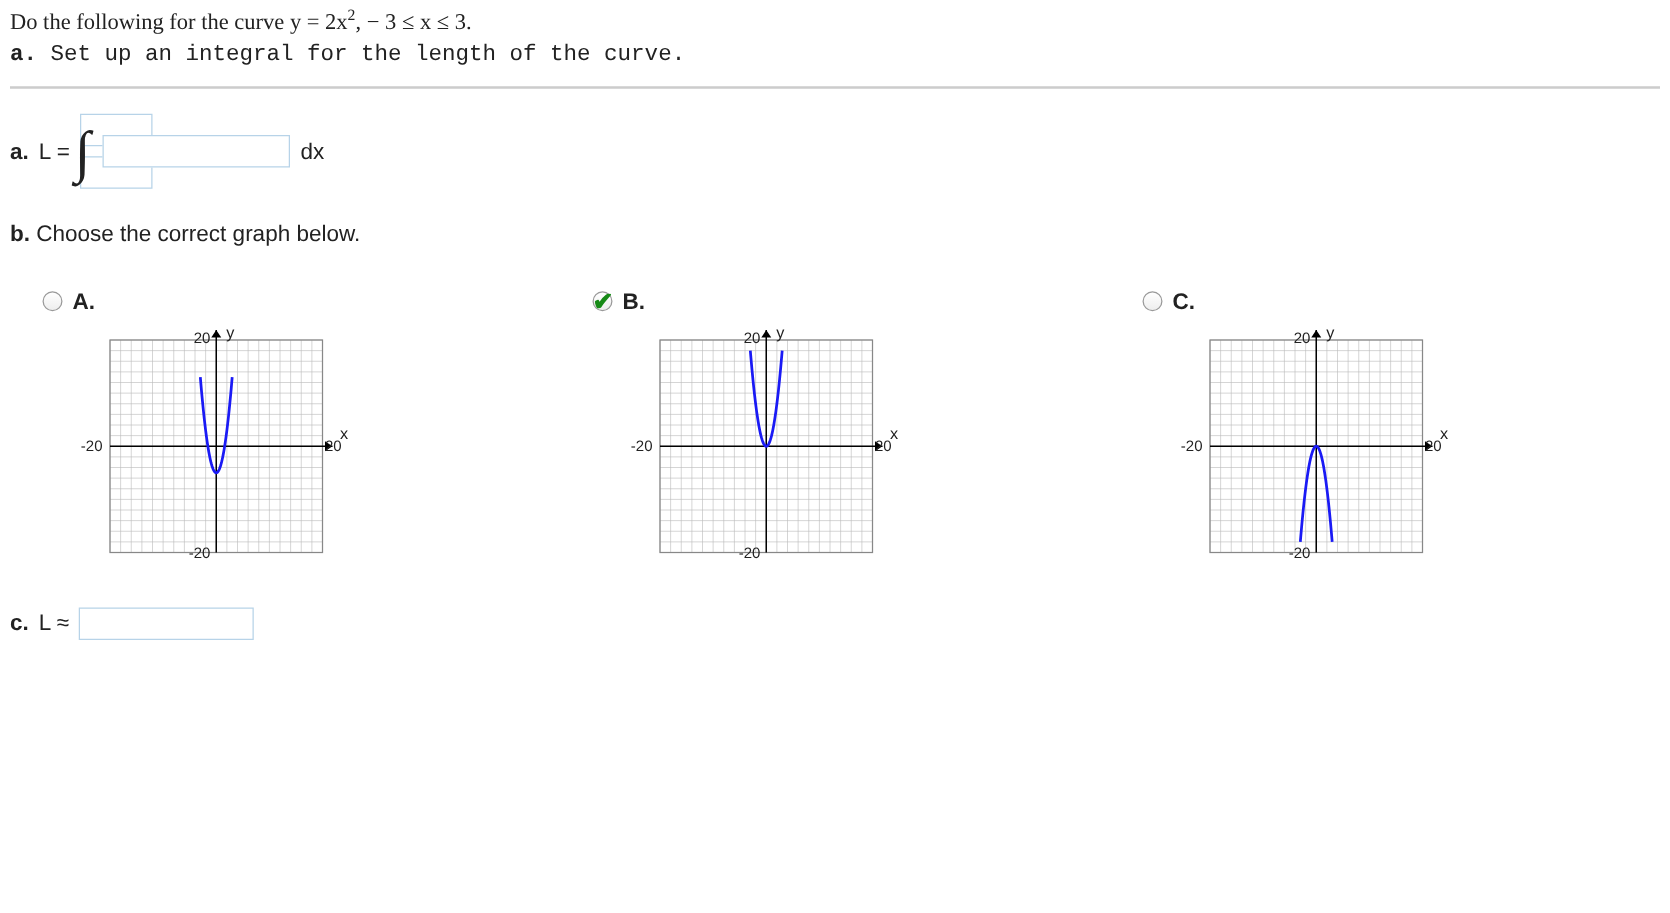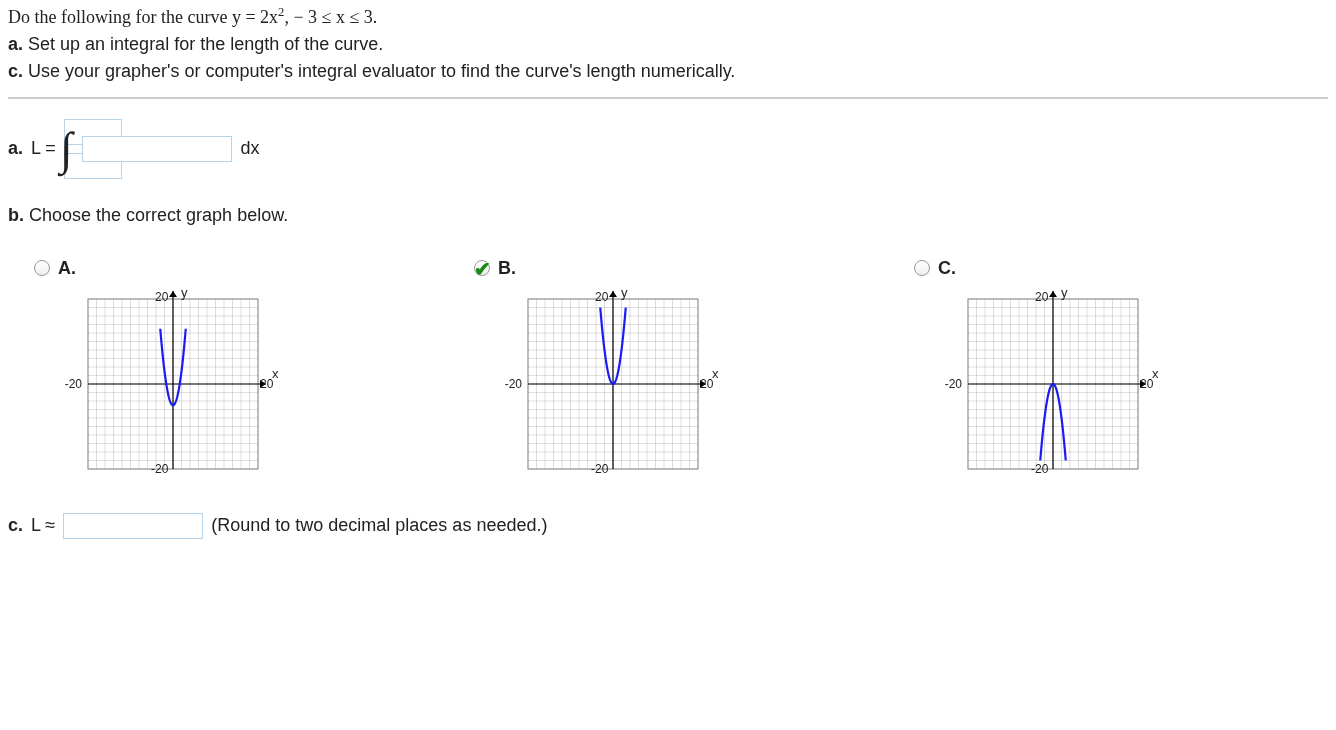--- a/index.html
+++ b/index.html
@@ -10,21 +10,21 @@
     padding: 4px 8px;
     line-height: 1.4;
   }
   .problem-statement {
     font-family: Liberation Serif, serif;
   }
   sup { font-size: 0.7em; vertical-align: super; }
   .subparts {
     margin-bottom: 12px;
   }
-  .subparts div { margin: 2px 0; }
+  .subparts div { margin: 2px 0; font-family: Liberation Mono, monospace; }
   .bold { font-weight: bold; }
   hr.divider {
     border: none;
     border-top: 2px solid #ccc;
     margin: 10px 0 20px 0;
   }
   
   .part-a-row {
     display: flex;
     align-items: center;
@@ -129,21 +129,20 @@
 </style>
 </head>
 <body>
 
 <div class="problem-statement">
   <span>Do the following for the curve y = 2x</span><sup>2</sup><span>, − 3 ≤ x ≤ 3.</span>
 </div>
 
 <div class="subparts">
   <div><span class="bold">a.</span> <span>Set up an integral for the length of the curve.</span></div>
-  <div><span class="bold">c.</span> <span>Use your grapher's or computer's integral evaluator to find the curve's length numerically.</span></div>
 </div>
 
 <hr class="divider">
 
 <div class="part-a-row">
   <span class="bold">a.</span>
   <span>L =</span>
   <div class="integral-block">
     <div class="bounds-stack">
       <input class="input-box small" value="" style="">
@@ -388,14 +387,13 @@
     <text class="axis-label" x="133" y="8">y</text>
 
   </svg></div>
     </div>
   </div>
 
 <div class="part-c-row">
   <span class="bold">c.</span>
   <span>L ≈</span>
   <input class="input-box ans" value="" style="">
-  <span>(Round to two decimal places as needed.)</span>
 </div>
 
 </body></html>

